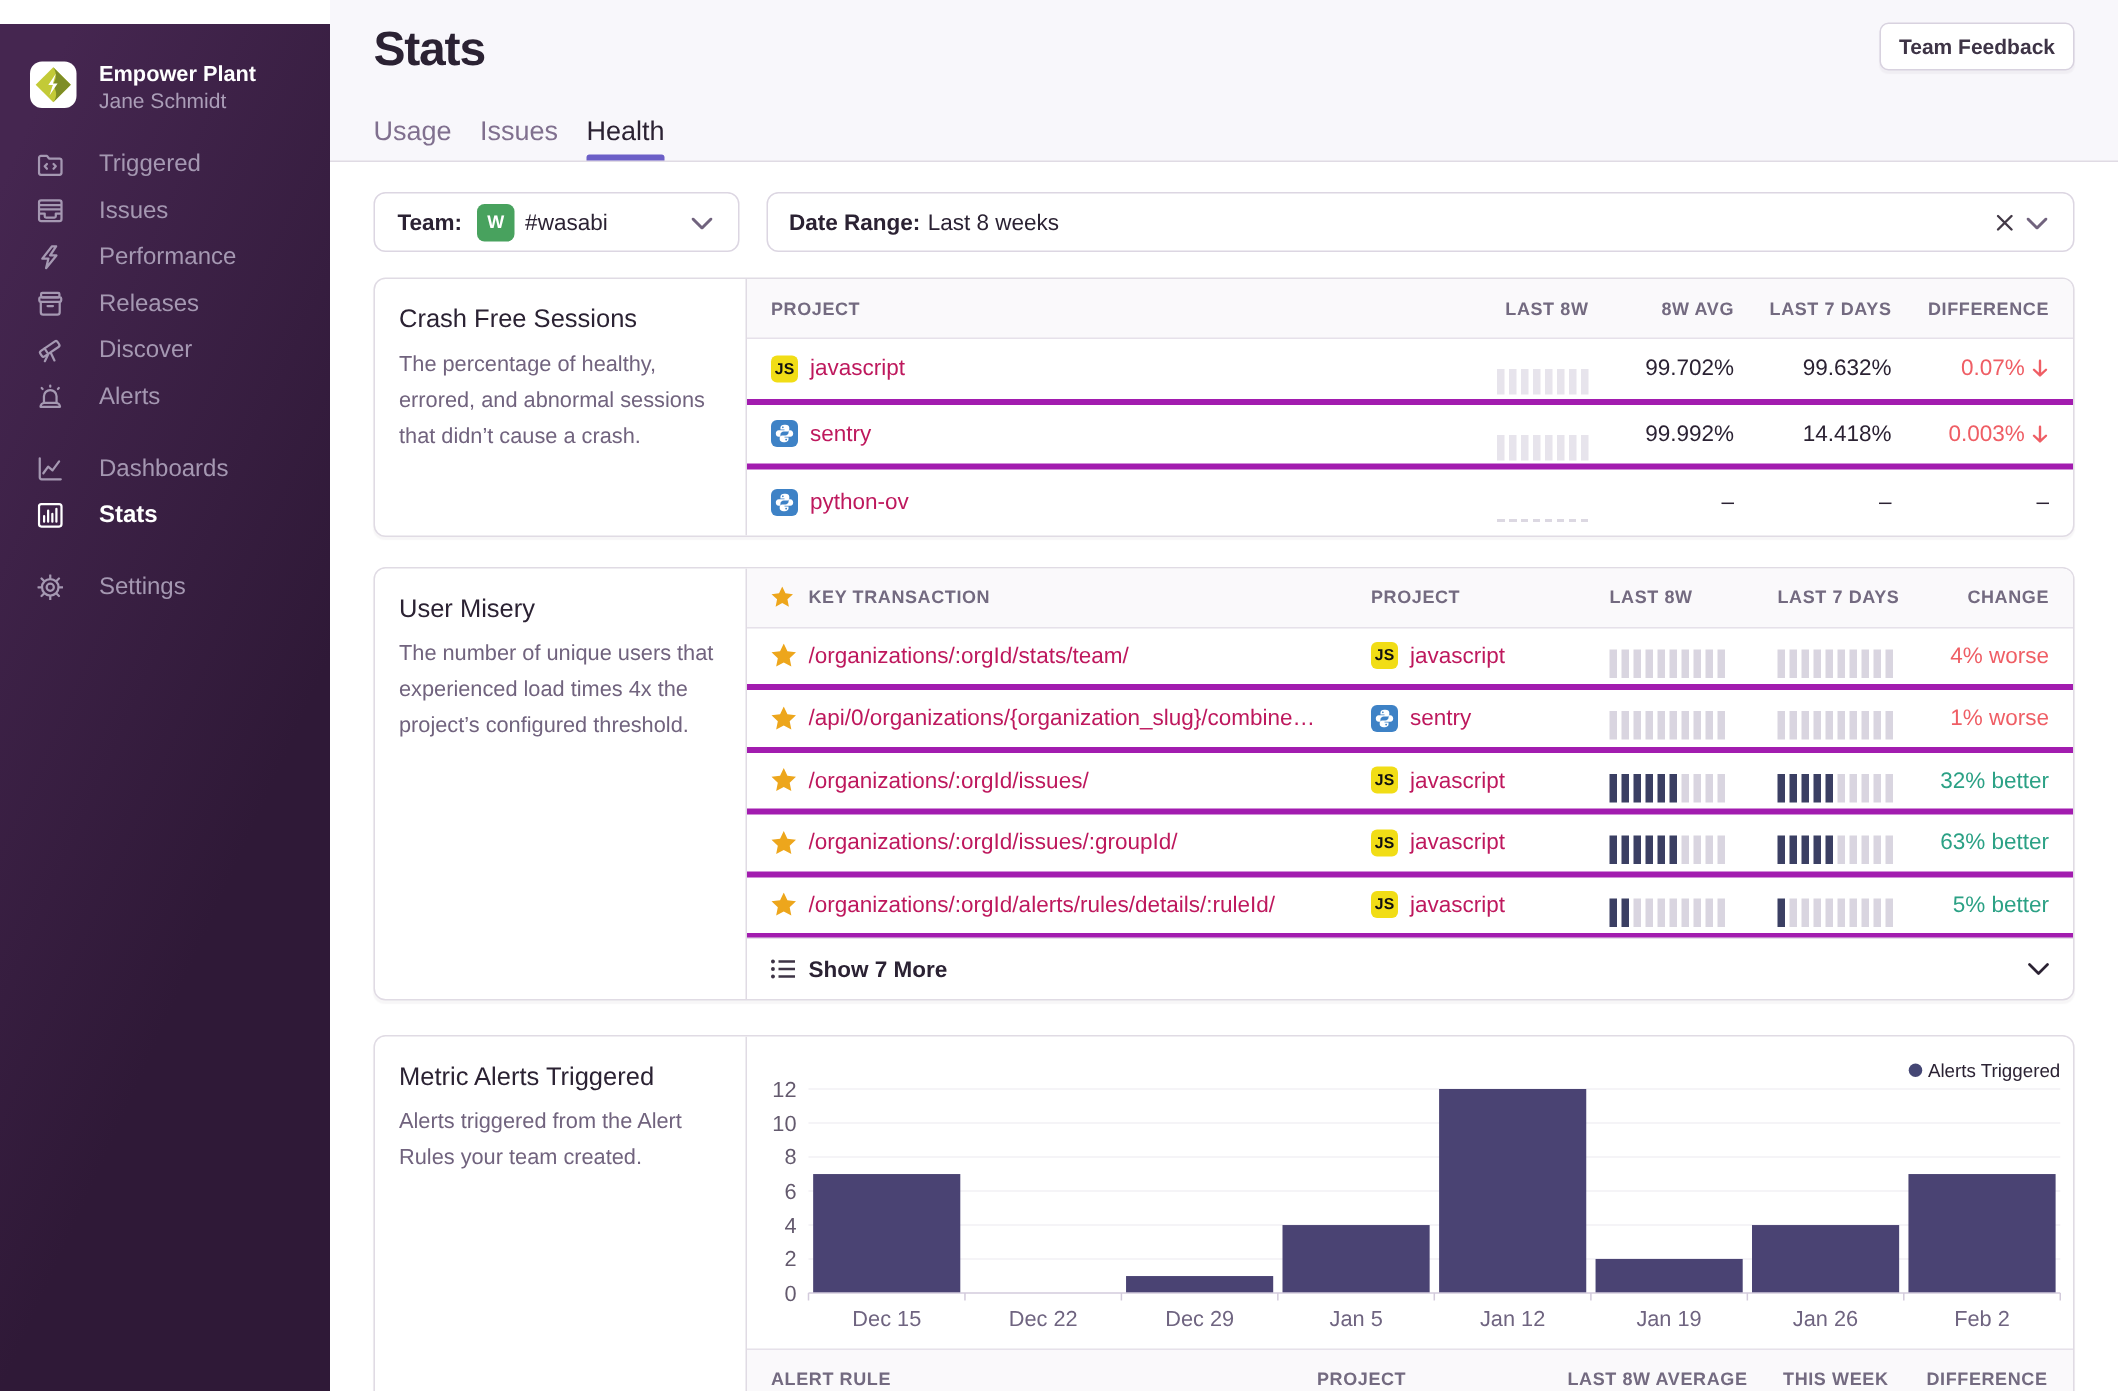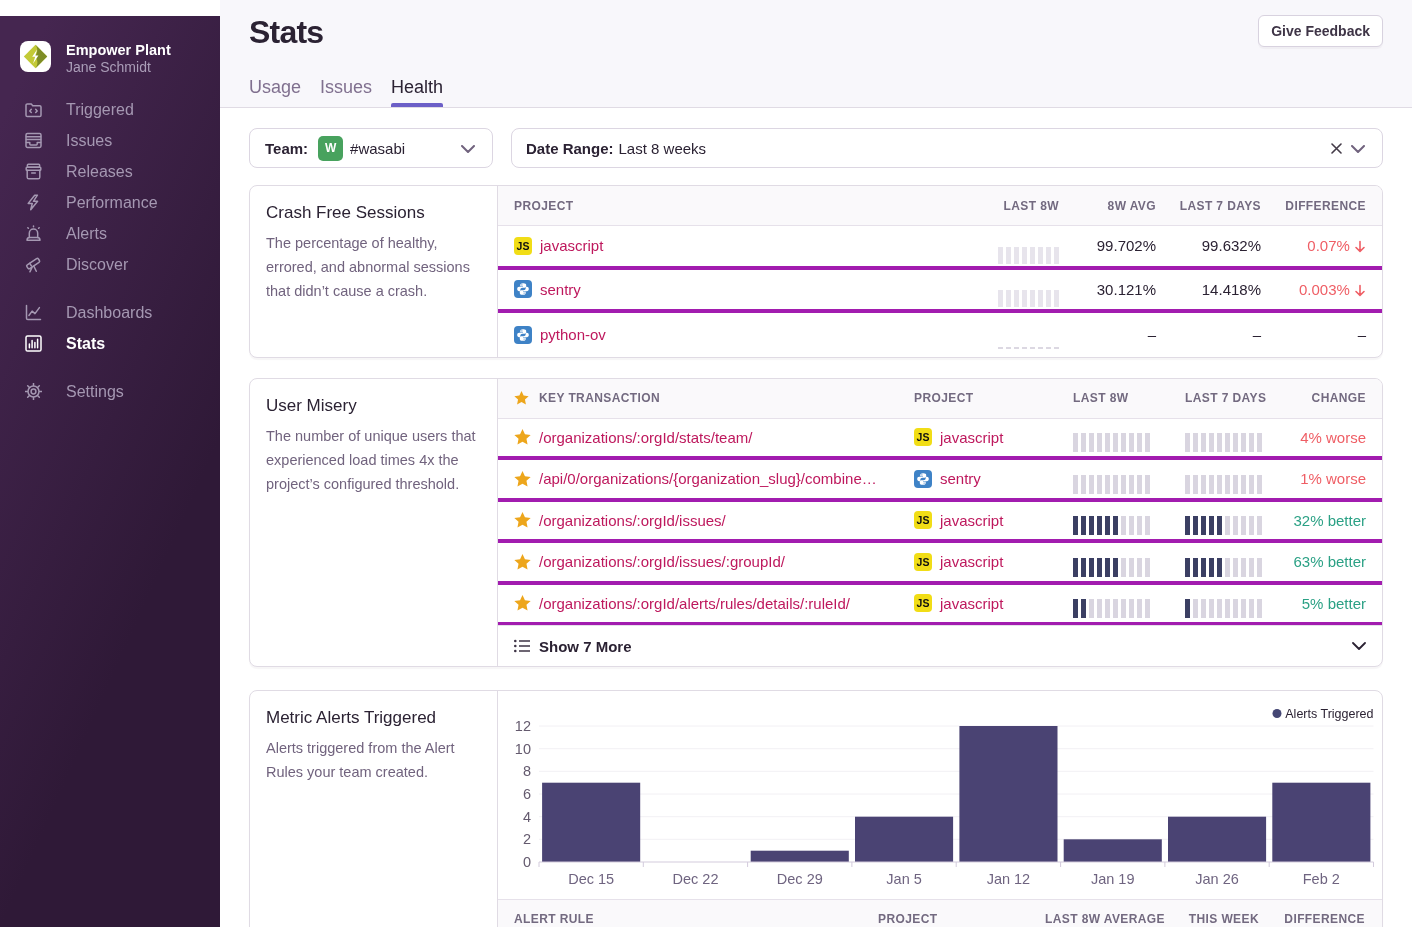--- a/index.html
+++ b/index.html
@@ -89,47 +89,47 @@
       <div class="navitem">
         <svg class="ic" viewBox="0 0 17 17">
           <rect x="1" y="1.6" width="15" height="13.8" rx="1.4" fill="none" stroke="#a598b2" stroke-width="1.5" stroke-linecap="round" stroke-linejoin="round"></rect>
           <path d="M1.4 4.8h14.2M1.4 7.6h14.2" fill="none" stroke="#a598b2" stroke-width="1.5" stroke-linecap="round" stroke-linejoin="round"></path>
           <path d="M1.4 10.4h3.4v1.7c0 .5.4.9.9.9h5.6c.5 0 .9-.4.9-.9v-1.7h3.4" fill="none" stroke="#a598b2" stroke-width="1.5" stroke-linecap="round" stroke-linejoin="round"></path>
         </svg>
         <span class="lb">Issues</span>
       </div>
       <div class="navitem">
         <svg class="ic" viewBox="0 0 17 17">
+          <path d="M9.7 1.2L3.2 9.4h4.1l-1.6 6.4 6.9-8.5H8.4l4-6.1z" fill="none" stroke="#a598b2" stroke-width="1.5" stroke-linecap="round" stroke-linejoin="round"></path>
+        </svg>
+        <span class="lb">Performance</span>
+      </div>
+      <div class="navitem">
+        <svg class="ic" viewBox="0 0 17 17">
           <rect x="2.4" y="1.2" width="12.2" height="3" rx="0.8" fill="none" stroke="#a598b2" stroke-width="1.5" stroke-linecap="round" stroke-linejoin="round"></rect>
           <rect x="1.2" y="4.2" width="14.6" height="3" rx="0.8" fill="none" stroke="#a598b2" stroke-width="1.5" stroke-linecap="round" stroke-linejoin="round"></rect>
           <path d="M2.2 7.2v7c0 .9.7 1.6 1.6 1.6h9.4c.9 0 1.6-.7 1.6-1.6v-7" fill="none" stroke="#a598b2" stroke-width="1.5" stroke-linecap="round" stroke-linejoin="round"></path>
           <path d="M6.7 10h3.6" fill="none" stroke="#a598b2" stroke-width="1.5" stroke-linecap="round" stroke-linejoin="round"></path>
         </svg>
         <span class="lb">Releases</span>
       </div>
       <div class="navitem">
         <svg class="ic" viewBox="0 0 17 17">
-          <path d="M9.7 1.2L3.2 9.4h4.1l-1.6 6.4 6.9-8.5H8.4l4-6.1z" fill="none" stroke="#a598b2" stroke-width="1.5" stroke-linecap="round" stroke-linejoin="round"></path>
-        </svg>
-        <span class="lb">Performance</span>
+          <path d="M2.3 8.9l9.3-6.3c.6-.4 1.4-.2 1.8.4l1 1.5c.4.6.2 1.4-.4 1.8l-9.3 6.3c-.6.4-1.4.2-1.8-.4l-1-1.5c-.4-.6-.2-1.4.4-1.8z" fill="none" stroke="#a598b2" stroke-width="1.5" stroke-linecap="round" stroke-linejoin="round"></path>
+          <path d="M6.9 11.7l-2 4.1M8.9 10.3l2.4 5M4.7 7.3l1.8 2.7" fill="none" stroke="#a598b2" stroke-width="1.5" stroke-linecap="round" stroke-linejoin="round"></path>
+        </svg>
+        <span class="lb">Discover</span>
       </div>
       <div class="navitem">
         <svg class="ic" viewBox="0 0 17 17">
           <path d="M4.3 12.5V8.2c0-2.3 1.9-4.2 4.2-4.2s4.2 1.9 4.2 4.2v4.3" fill="none" stroke="#a598b2" stroke-width="1.5" stroke-linecap="round" stroke-linejoin="round"></path>
           <path d="M2 15.2c0-1.5 1.2-2.7 2.7-2.7h7.6c1.5 0 2.7 1.2 2.7 2.7z" fill="none" stroke="#a598b2" stroke-width="1.5" stroke-linecap="round" stroke-linejoin="round"></path>
           <path d="M8.5 1.8V1M3.4 3.3l-.6-.6M13.6 3.3l.6-.6" fill="none" stroke="#a598b2" stroke-width="1.5" stroke-linecap="round" stroke-linejoin="round"></path>
         </svg>
         <span class="lb">Alerts</span>
-      </div>
-      <div class="navitem">
-        <svg class="ic" viewBox="0 0 17 17">
-          <path d="M2.3 8.9l9.3-6.3c.6-.4 1.4-.2 1.8.4l1 1.5c.4.6.2 1.4-.4 1.8l-9.3 6.3c-.6.4-1.4.2-1.8-.4l-1-1.5c-.4-.6-.2-1.4.4-1.8z" fill="none" stroke="#a598b2" stroke-width="1.5" stroke-linecap="round" stroke-linejoin="round"></path>
-          <path d="M6.9 11.7l-2 4.1M8.9 10.3l2.4 5M4.7 7.3l1.8 2.7" fill="none" stroke="#a598b2" stroke-width="1.5" stroke-linecap="round" stroke-linejoin="round"></path>
-        </svg>
-        <span class="lb">Discover</span>
       </div>
       <div class="navgap"></div>
       <div class="navitem">
         <svg class="ic" viewBox="0 0 17 17">
           <path d="M1.5 1.5v12.7c0 .7.6 1.3 1.3 1.3h12.7" fill="none" stroke="#a598b2" stroke-width="1.5" stroke-linecap="round" stroke-linejoin="round"></path>
           <path d="M3.9 11.5l3.2-4.4 2.9 2.5 4.4-6" fill="none" stroke="#a598b2" stroke-width="1.5" stroke-linecap="round" stroke-linejoin="round"></path>
         </svg>
         <span class="lb">Dashboards</span>
       </div>
       <div class="navitem active">
@@ -146,21 +146,21 @@
           <circle cx="8.5" cy="8.5" r="5.5" fill="none" stroke="#a598b2" stroke-width="1.5" stroke-linecap="round" stroke-linejoin="round"></circle>
           <path d="M8.5 2.4L8.5 0.3M12.8 4.2L14.3 2.7M14.6 8.5L16.7 8.5M12.8 12.8L14.3 14.3M8.5 14.6L8.5 16.7M4.2 12.8L2.7 14.3M2.4 8.5L0.3 8.5M4.2 4.2L2.7 2.7" fill="none" stroke="#a598b2" stroke-width="1.5" stroke-linecap="round" stroke-linejoin="round"></path>
         </svg>
         <span class="lb">Settings</span>
       </div>
     </div>
 </div>
 <div class="main">
   <div class="phead">
     <h1 class="pagetitle">Stats</h1>
-    <div class="gfb">Give Feedback</div>
+    <div class="gfb">Team Feedback</div>
     <div class="tabs">
       <div class="tab">Usage</div>
       <div class="tab">Issues</div>
       <div class="tab active">Health</div>
     </div>
   </div>
   <div class="content">
     <div class="filters">
       <div class="fbox team">
           <span class="flabel">Team:</span>
@@ -227,21 +227,21 @@
           <span class="r"><span class="spark s8">
                 <i style="height:17px"></i>
                 <i style="height:17px"></i>
                 <i style="height:17px"></i>
                 <i style="height:17px"></i>
                 <i style="height:17px"></i>
                 <i style="height:17px"></i>
                 <i style="height:17px"></i>
                 <i style="height:17px"></i>
               </span></span>
-          <span class="r">30.121%</span>
+          <span class="r">99.992%</span>
             <span class="r">14.418%</span>
             <span class="r red">0.003% <svg width="12" height="13" viewBox="0 0 12 13" style="vertical-align:-2px">
                 <path d="M6 1.5v9.5M2 7.5l4 3.8 4-3.8" fill="none" stroke="#ef5e65" stroke-width="1.6" stroke-linecap="round" stroke-linejoin="round"></path>
               </svg></span>
         </div>
         <div class="trow crow" style="height:43.5px;">
           <span class="pcell">
               <span class="badge pyb"><svg width="18" height="18" viewBox="0 0 18 18">
                   <rect width="18" height="18" rx="4" fill="#3e82c6"></rect>
                   <path d="M8.9 3.2c-1.6 0-2.6.7-2.6 1.9v1.2h2.7v.5H5.2c-1.2 0-2 .9-2 2.2 0 1.3.8 2.2 2 2.2h1.1v-1.5c0-1.1 1-2 2.2-2h2.1c.9 0 1.6-.7 1.6-1.6V5.1c0-1.2-1-1.9-2.6-1.9zm-1 1.1c.3 0 .6.3.6.6s-.3.6-.6.6-.6-.3-.6-.6.3-.6.6-.6z" fill="#fff"></path>

